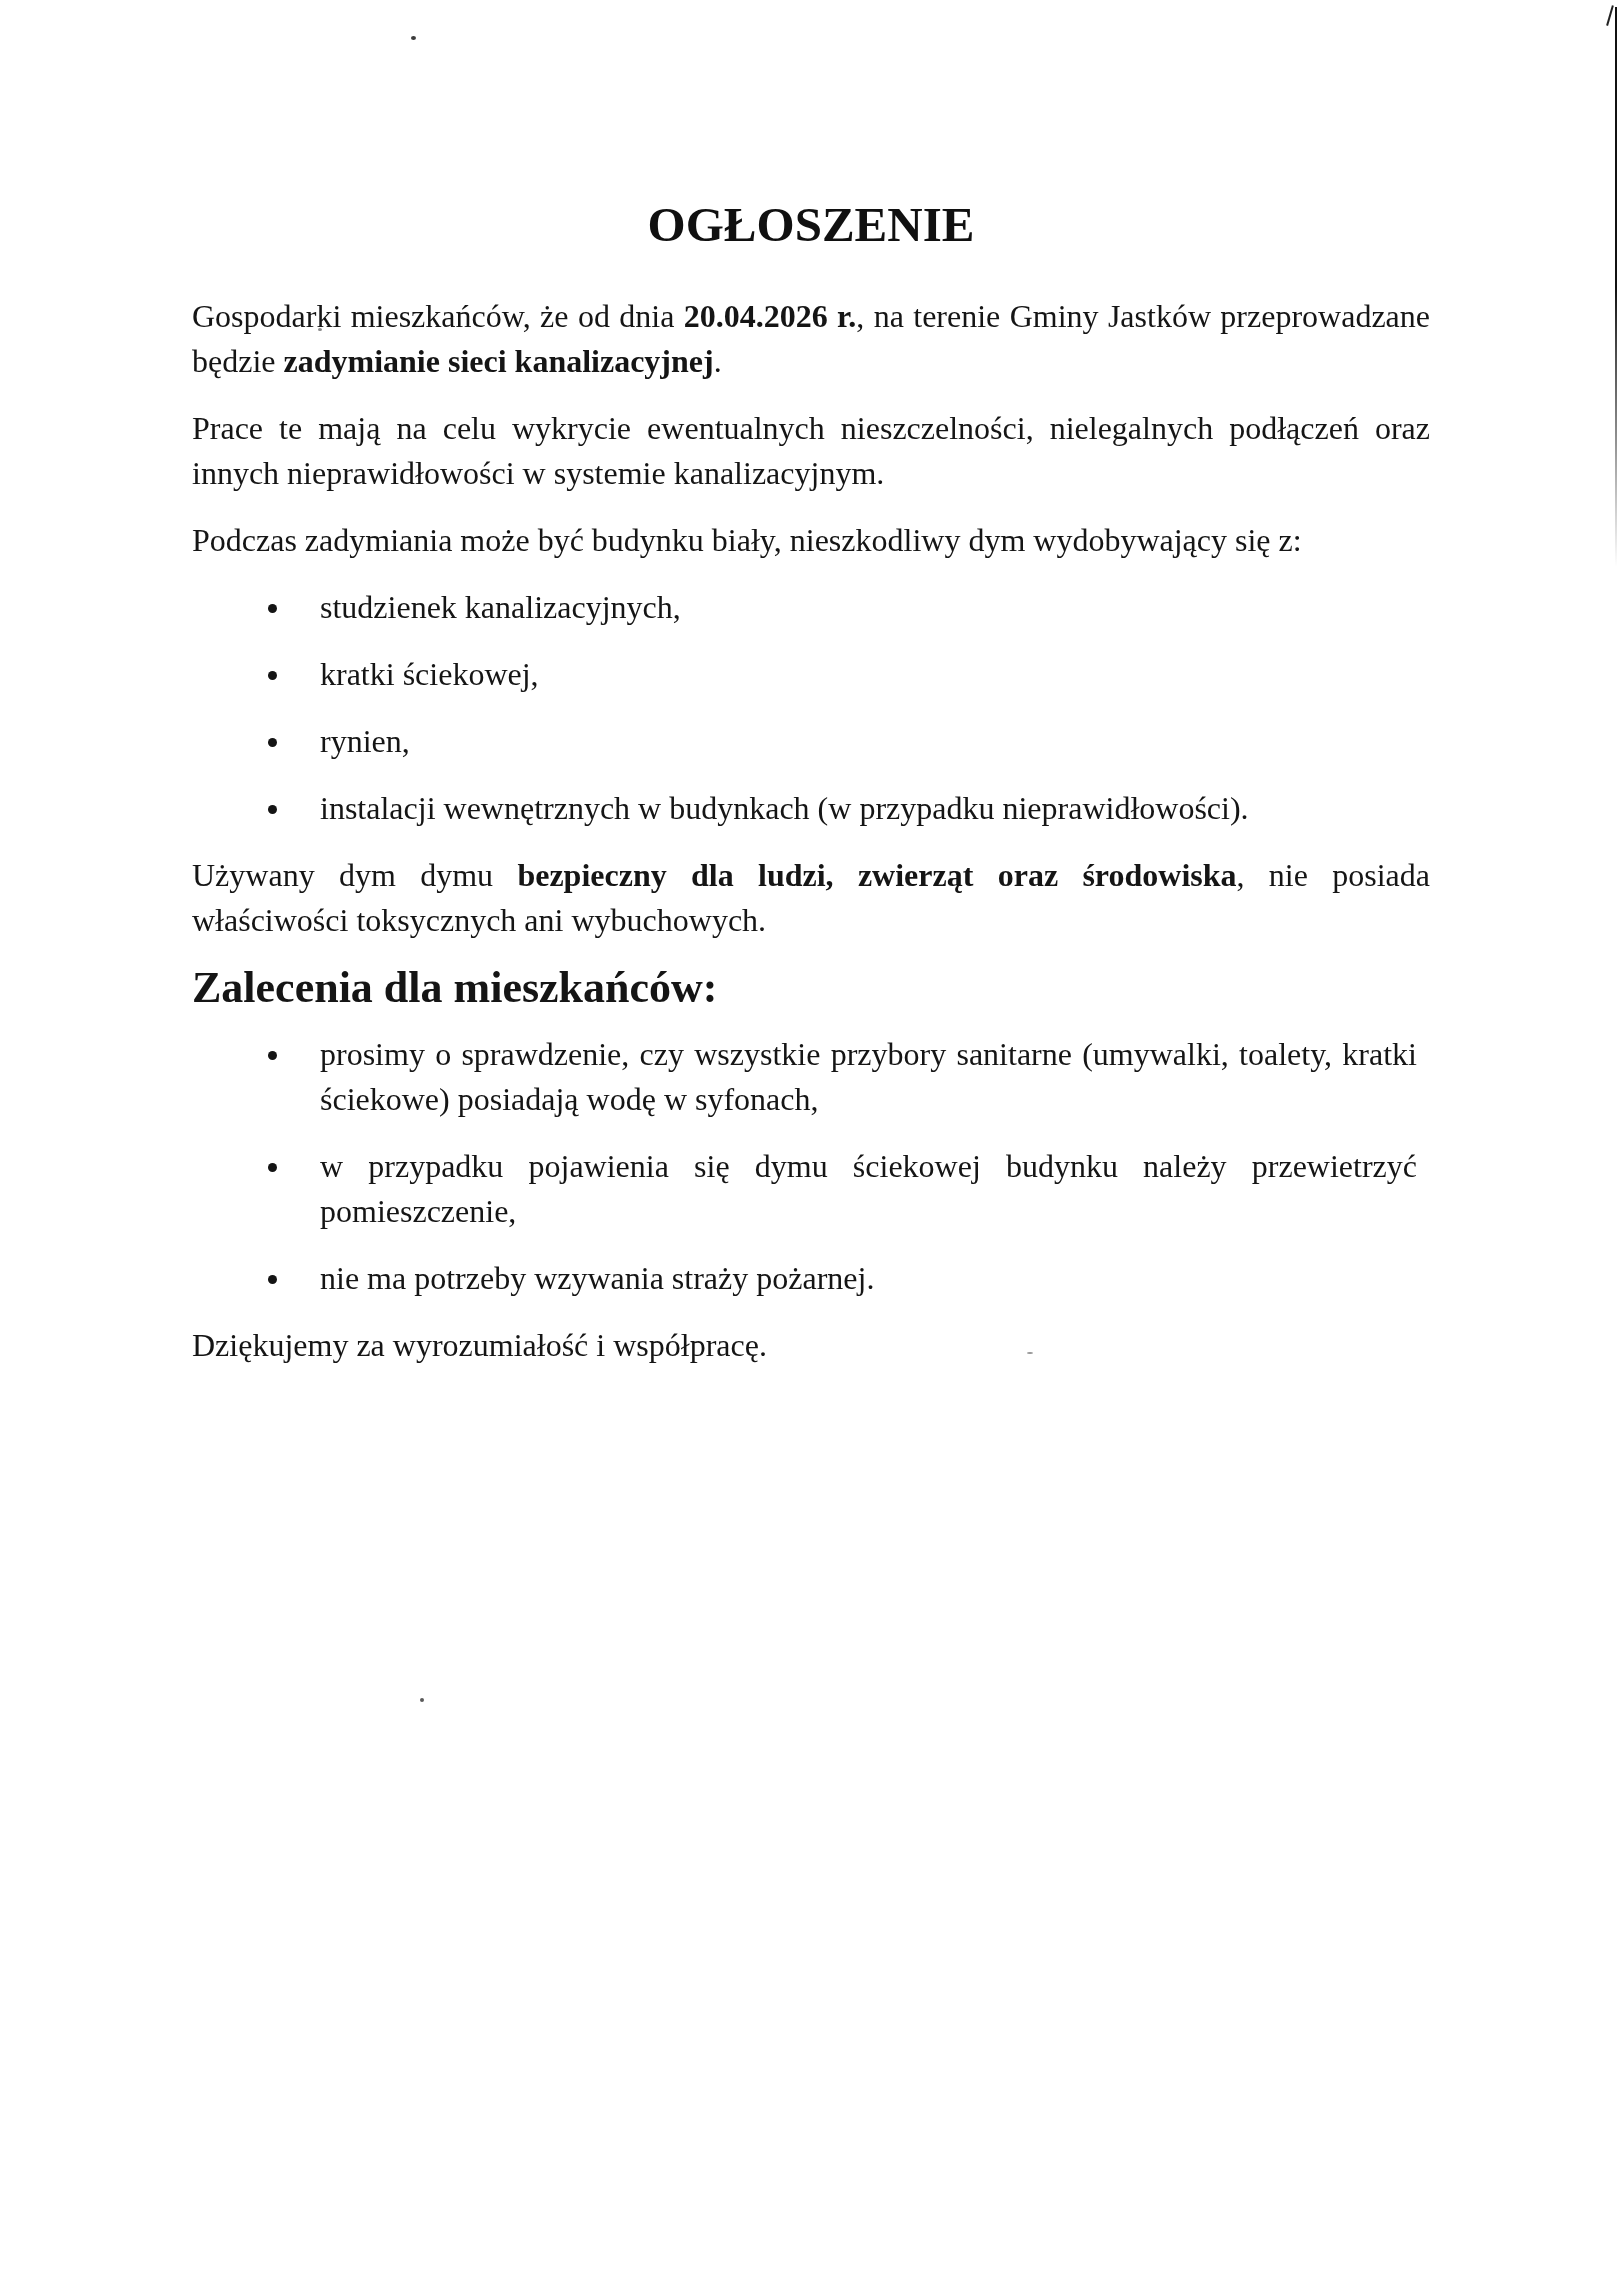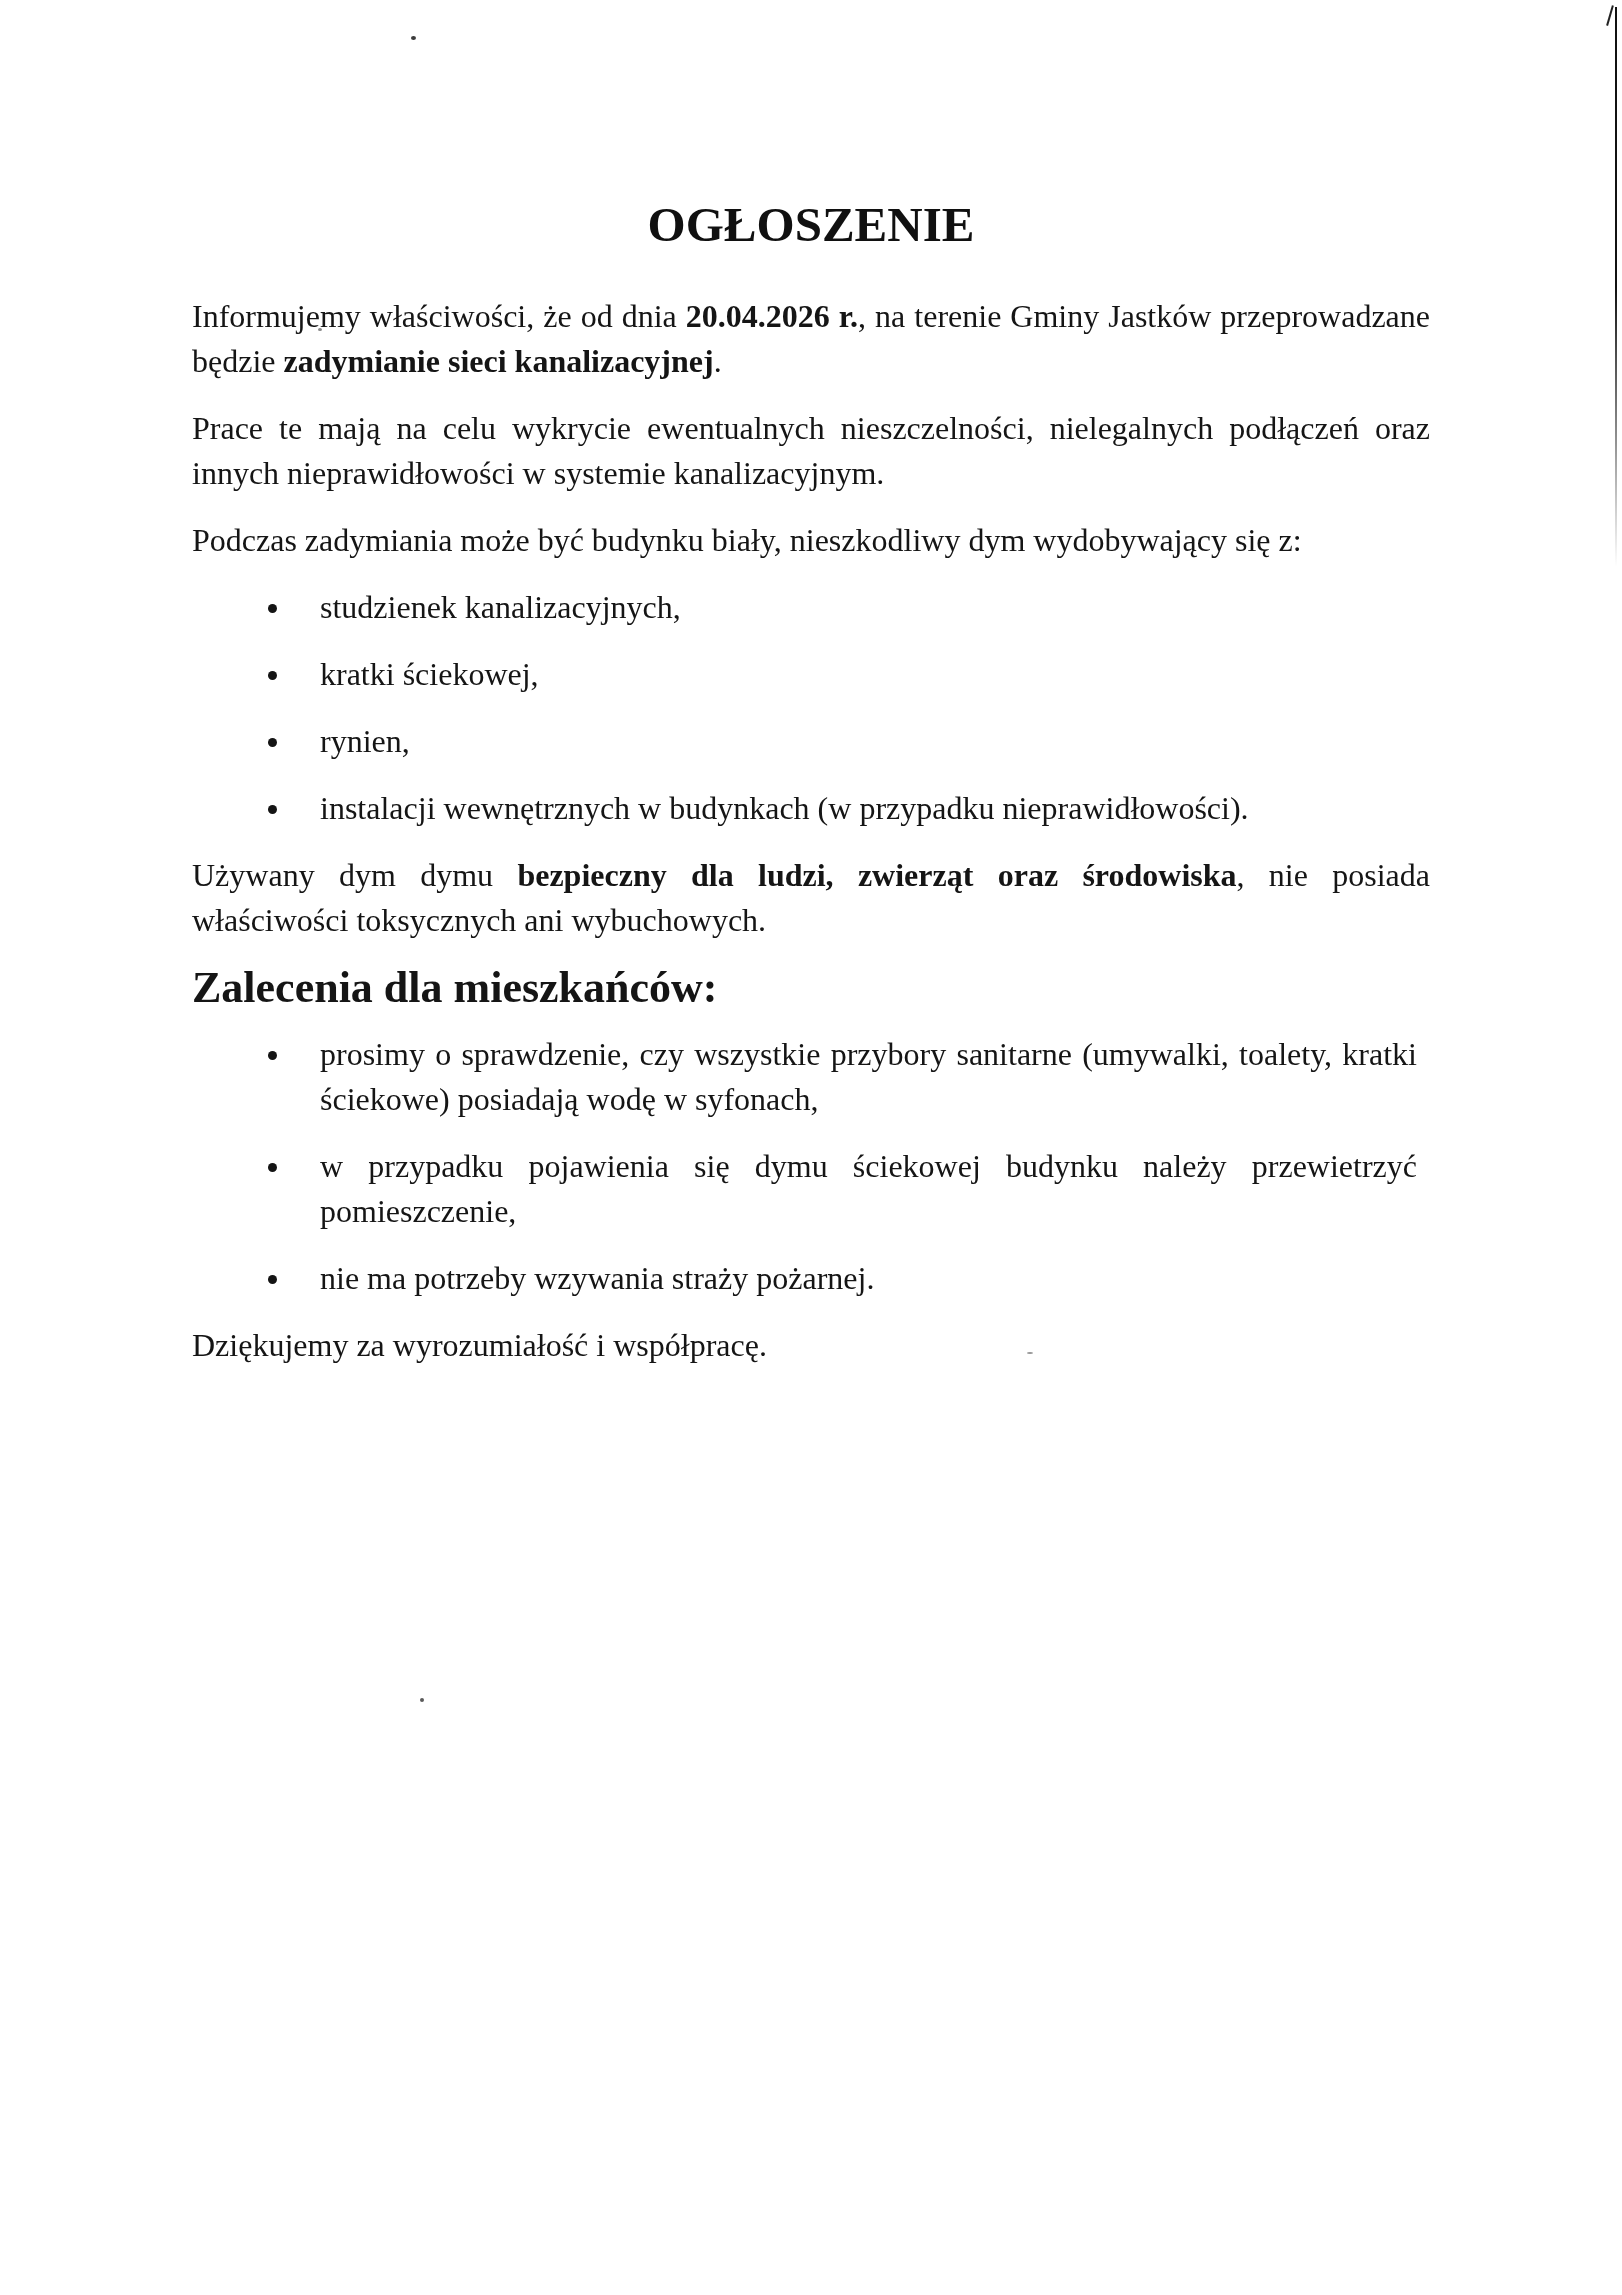--- a/index.html
+++ b/index.html
@@ -107,21 +107,21 @@
 </style>
 </head>
 <body>
 
 <div class="page">
 
   <div class="content">
 
     <h1 class="doc-title">OGŁOSZENIE</h1>
 
-    <p class="body-par"><span>Informujemy właściwości, że od dnia </span><strong>20.04.2026 r.</strong><span>, na terenie Gminy Jastków przeprowadzane będzie </span><strong>zadymianie sieci kanalizacyjnej</strong><span>.</span></p>
+    <p class="body-par"><span>Gospodarki mieszkańców, że od dnia </span><strong>20.04.2026 r.</strong><span>, na terenie Gminy Jastków przeprowadzane będzie </span><strong>zadymianie sieci kanalizacyjnej</strong><span>.</span></p>
 
     <p class="body-par">Prace te mają na celu wykrycie ewentualnych nieszczelności, nielegalnych podłączeń oraz innych nieprawidłowości w systemie kanalizacyjnym.</p>
 
     <p class="body-par">Podczas zadymiania może być budynku biały, nieszkodliwy dym wydobywający się z:</p>
 
     <ul class="doc-list">
       <li>studzienek kanalizacyjnych,</li>
       <li>kratki ściekowej,</li>
       <li>rynien,</li>
       <li>instalacji wewnętrznych w budynkach (w przypadku nieprawidłowości).</li>

